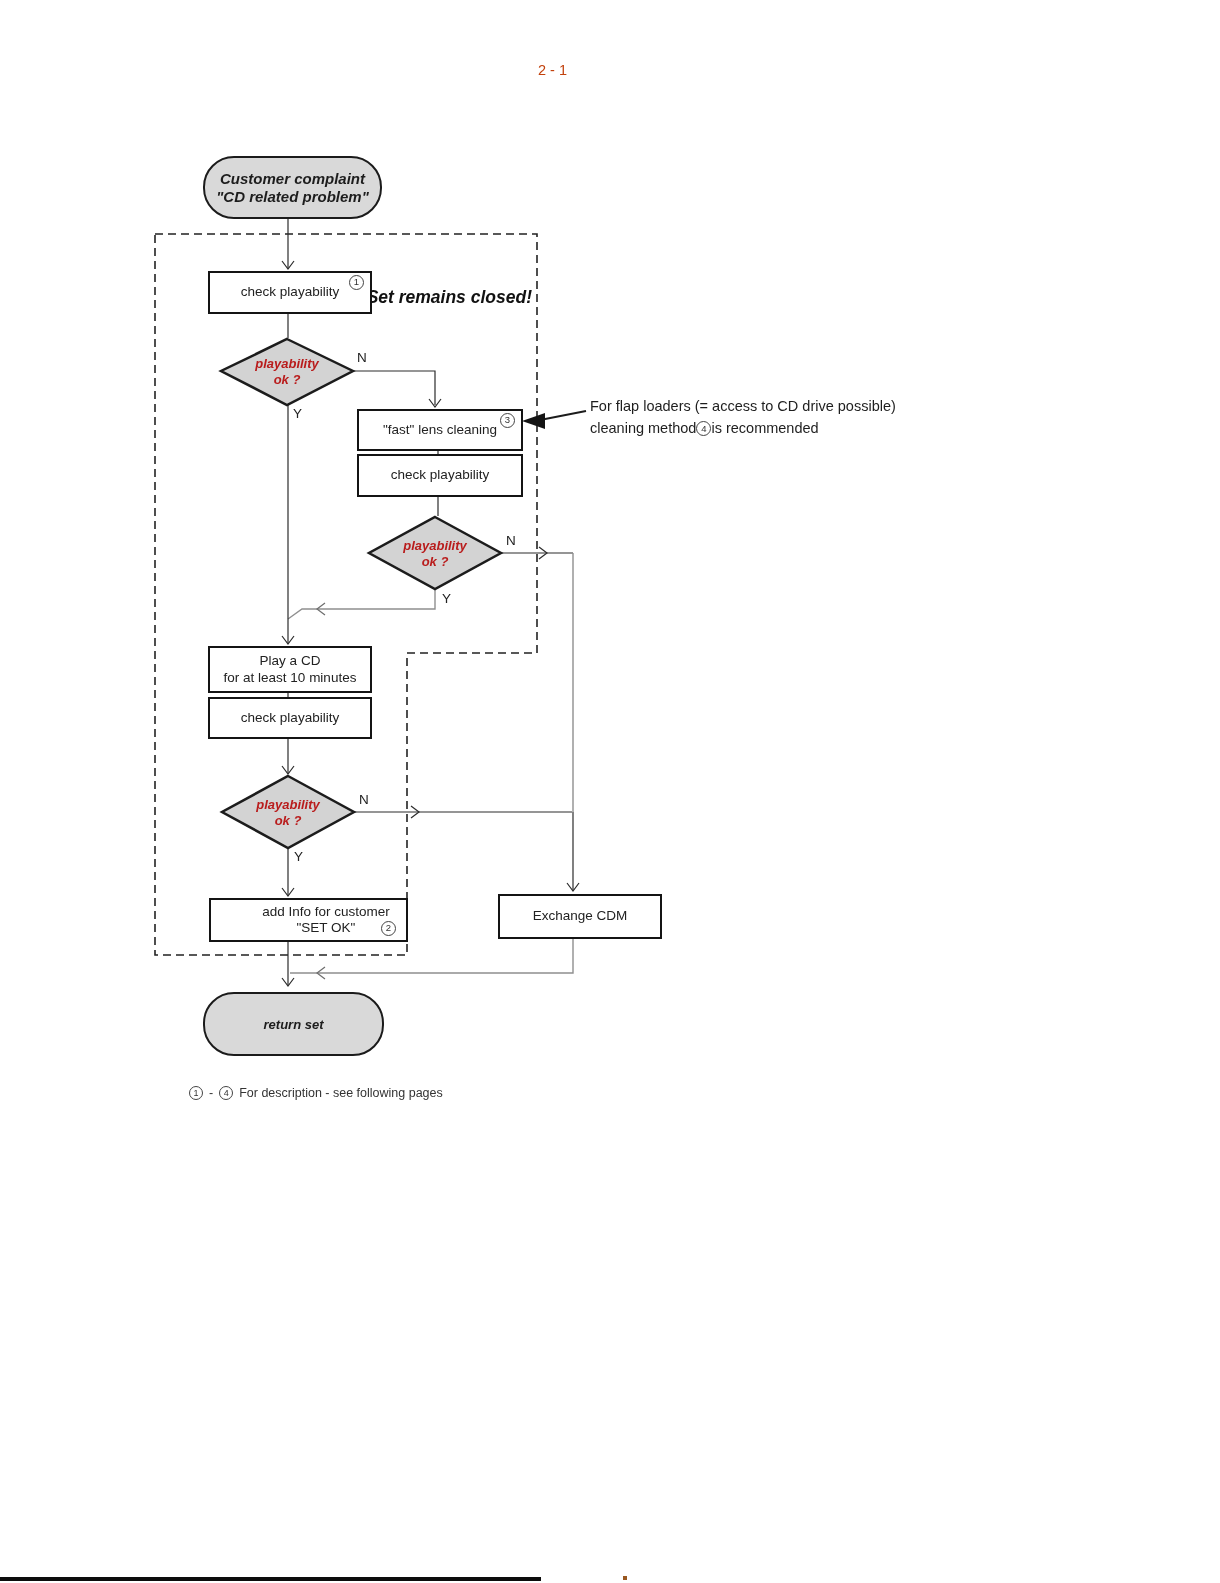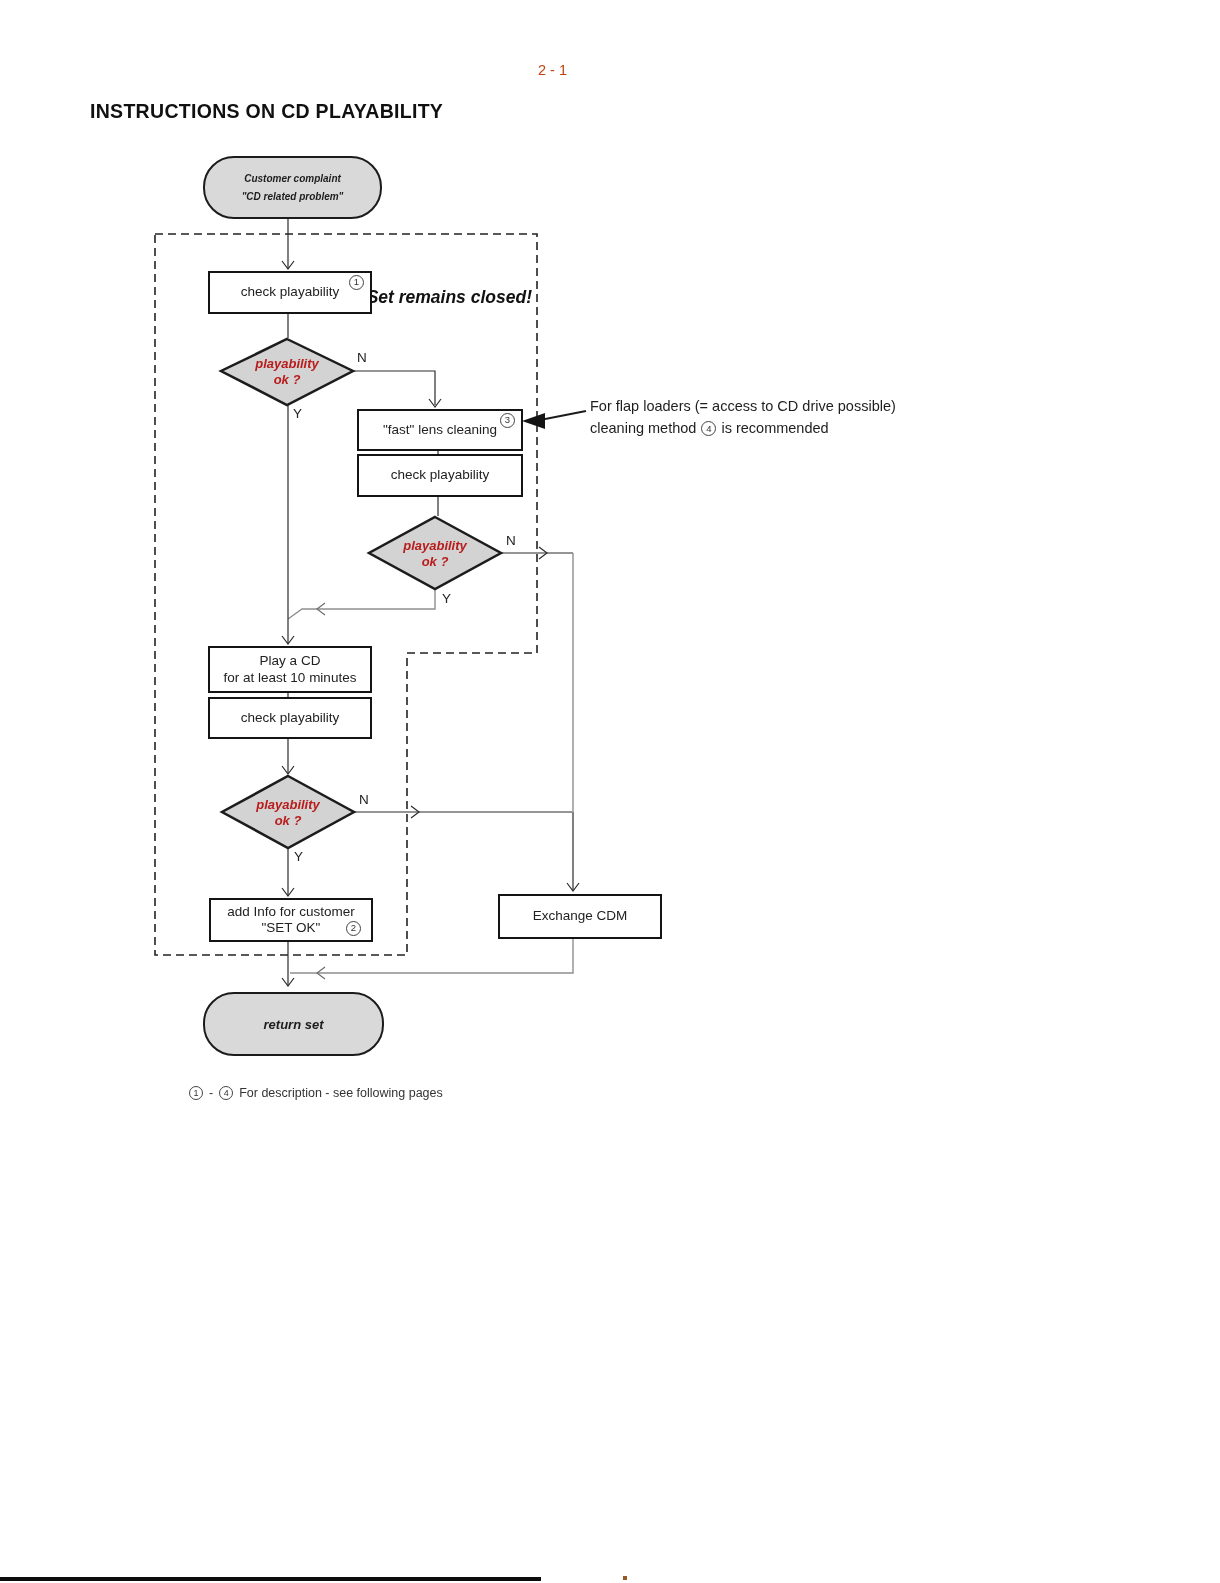--- a/index.html
+++ b/index.html
@@ -6,45 +6,45 @@
   #page{position:relative;width:1220px;height:1583px;background:#ffffff;overflow:hidden;
         font-family:"Liberation Sans","DejaVu Sans",sans-serif;color:#1a1a1a;}
   .abs{position:absolute;}
   #wires{position:absolute;left:0;top:0;z-index:1;}
   .layer{position:absolute;left:0;top:0;width:100%;height:100%;z-index:2;pointer-events:none;}
   #page-number{left:538px;top:62px;font-size:14.5px;color:#c2410c;}
   #doc-title{left:90px;top:100px;font-size:19.5px;font-weight:bold;letter-spacing:.3px;color:#101010;}
   .stadium{border:2.6px solid #1b1b1b;border-radius:31px;background:#d9d9d9;
            display:flex;flex-direction:column;align-items:center;justify-content:center;
            font-weight:bold;font-style:italic;color:#1d1d1d;}
-  #start-terminal{left:203px;top:156px;width:175px;height:59px;font-size:10px;line-height:18px;}
+  #start-terminal{left:203px;top:156px;width:175px;height:59px;font-size:15px;line-height:18px;}
   #end-terminal{left:203px;top:992px;width:177px;height:60px;font-size:13px;}
   .pbox{border:2.6px solid #141414;background:#ffffff;
         display:flex;flex-direction:column;align-items:center;justify-content:center;
         font-size:13.5px;line-height:16.5px;color:#222;text-align:center;}
   #box-check1{left:208px;top:271px;width:160px;height:39px;}
   #box-fastclean{left:357px;top:409px;width:162px;height:38px;}
   #box-check2{left:357px;top:454px;width:162px;height:39px;}
   #box-playcd{left:208px;top:646px;width:160px;height:43px;}
   #box-check3{left:208px;top:697px;width:160px;height:38px;}
-  #box-addinfo{left:209px;top:898px;width:160px;height:40px;}
+  #box-addinfo{left:209px;top:898px;width:160px;height:40px;padding-left:35px;}
   #box-exchange{left:498px;top:894px;width:160px;height:41px;}
   .ref{display:inline-flex;align-items:center;justify-content:center;
        width:15px;height:15px;border:1.2px solid #444;border-radius:50%;
        font-size:9.5px;font-style:normal;font-weight:normal;color:#333;background:#fff;box-sizing:border-box;}
   .ref-tr{position:absolute;top:2px;right:6px;}
   .ref-br{position:absolute;bottom:4px;right:10px;}
   .dtext{position:absolute;font-weight:bold;font-style:italic;font-size:13px;line-height:15.5px;
          color:#b91c1c;text-align:center;width:120px;}
   .branch{position:absolute;font-size:13.5px;color:#222;}
   #region-label{left:360px;top:239px;width:172px;text-align:right;
                 font-weight:bold;font-style:italic;font-size:17.5px;color:#111;margin-top:48px;}
   .note-line{position:absolute;font-size:14.5px;color:#1e1e1e;white-space:nowrap;}
   #note-line1{left:590px;top:398px;}
-  #note-line2{left:590px;top:420px;display:flex;align-items:flex-end;gap:5px;}
+  #note-line2{left:590px;top:420px;display:flex;align-items:flex-end;}
   #footnote{left:189px;top:1086px;display:flex;align-items:center;gap:6px;font-size:12.5px;color:#333;}
   #footnote .ref{width:14px;height:14px;font-size:9px;}
   #scan-line{left:0;top:1577px;width:541px;height:4px;background:#0c0c0c;}
   #scan-dot{left:623px;top:1576px;width:4px;height:4px;background:#995820;}
 </style>
 </head>
 <body>
 
 <div id="page">
 
@@ -93,21 +93,20 @@
     <polygon points="435,517 501,553 435,589 369,553" fill="#d3d3d3" stroke="#1c1c1c" stroke-width="2.5"></polygon>
     <polygon points="288,776 354,812 288,848 222,812" fill="#d3d3d3" stroke="#1c1c1c" stroke-width="2.5"></polygon>
 
     <path d="M586,411 L540,420" fill="none" stroke="#1c1c1c" stroke-width="1.8"></path>
     <polygon points="522,421 545,413 545,429" fill="#141414"></polygon>
   </svg>
 
   <div class="layer">
 
     <div class="abs" id="page-number">2 - 1</div>
-    <div class="abs" id="doc-title">INSTRUCTIONS ON CD PLAYABILITY</div>
 
     <div class="abs stadium" id="start-terminal">
       <span>Customer complaint</span>
       <span>"CD related problem"</span>
     </div>
 
     <div class="abs" id="region-label">Set remains closed!</div>
 
     <div class="abs pbox" id="box-check1">
       <span>check playability</span>

